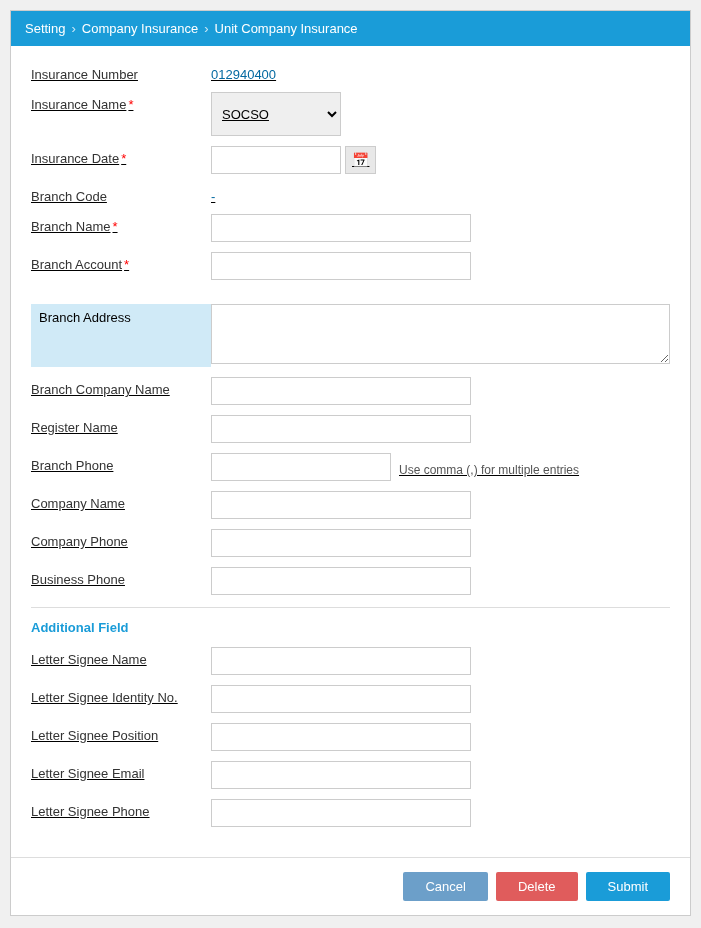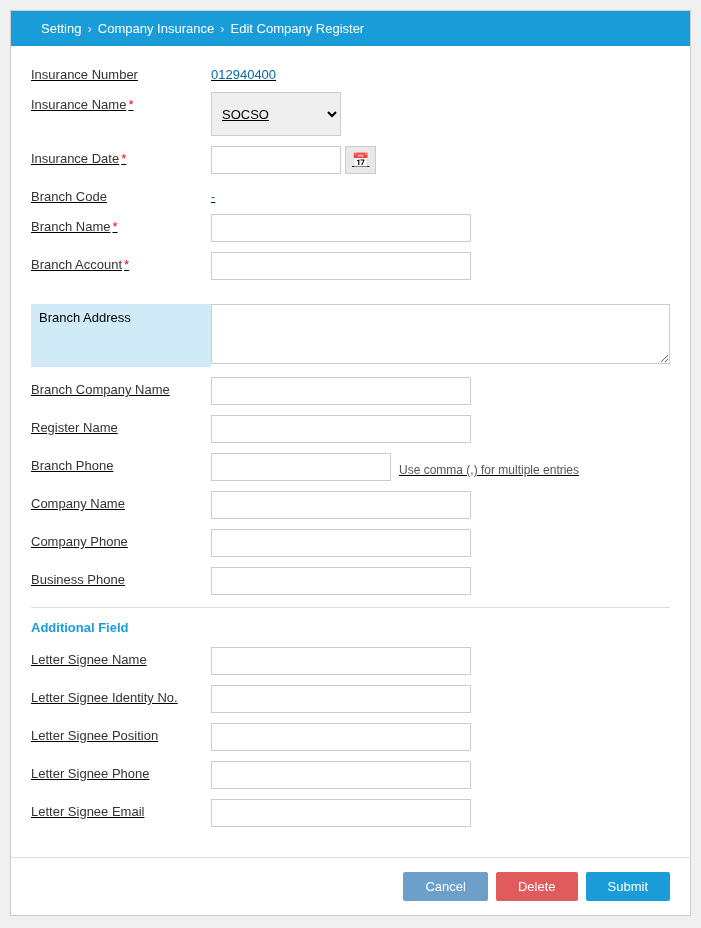--- a/index.html
+++ b/index.html
@@ -1,18 +1,18 @@
 <!DOCTYPE html>
 <html><head>
   <meta charset="utf-8">
   <style>
     * { box-sizing: border-box; margin: 0; padding: 0; }
     body { font-family: Arial, sans-serif; font-size: 13px; background: #f0f0f0; display: flex; justify-content: center; align-items: flex-start; padding: 10px; }
     .container { width: 701px; background: #fff; border: 1px solid #ccc; }
-    .header { background: #1a9cd8; color: #fff; padding: 10px 30px; font-size: 13px; display: flex; align-items: center; gap: 4px; }
+    .header { background: #1a9cd8; color: #fff; padding: 10px 14px; font-size: 13px; display: flex; align-items: center; gap: 4px; }
     .header span { color: #fff; }
     .header .sep { color: #cce8f7; margin: 0 2px; }
     .content { padding: 16px 20px 10px 20px; }
     .form-row { display: flex; align-items: flex-start; margin-bottom: 10px; text-decoration: underline; }
     .form-label { width: 180px; min-width: 180px; padding-top: 5px; color: #333; font-size: 13px; }
     .form-label .required { color: red; margin-left: 2px; }
     .form-control { flex: 1; }
     input[type="text"] { width: 100%; border: 1px solid #ccc; padding: 4px 6px; font-size: 13px; height: 28px; outline: none; background: #fff; }
     textarea { width: 100%; border: 1px solid #ccc; padding: 4px 6px; font-size: 13px; resize: vertical; outline: none; background: #fff; }
     .select-wrapper { display: flex; align-items: center; }
@@ -36,21 +36,21 @@
 </head>
 <body>
 
 <div class="container">
 
   <div class="header">
     <span>Setting</span>
     <span class="sep">›</span>
     <span>Company Insurance</span>
     <span class="sep">›</span>
-    <span>Edit Company Register</span>
+    <span>Unit Company Insurance</span>
   </div>
 
   <div class="content">
 
     <div class="form-row">
       <div class="form-label">Insurance Number</div>
       <div class="form-control static-value">012940400</div>
     </div>
 
     <div class="form-row">
@@ -171,28 +171,28 @@
     </div>
 
     <div class="form-row">
       <div class="form-label">Letter Signee Position</div>
       <div class="form-control">
         <input type="text" style="max-width: 260px;">
       </div>
     </div>
 
     <div class="form-row">
+      <div class="form-label">Letter Signee Email</div>
+      <div class="form-control">
+        <input type="text" style="max-width: 260px;">
+      </div>
+    </div>
+
+    <div class="form-row">
       <div class="form-label">Letter Signee Phone</div>
-      <div class="form-control">
-        <input type="text" style="max-width: 260px;">
-      </div>
-    </div>
-
-    <div class="form-row">
-      <div class="form-label">Letter Signee Email</div>
       <div class="form-control">
         <input type="text" style="max-width: 260px;">
       </div>
     </div>
 
   </div>
 
   <div class="footer">
     <button class="btn btn-cancel">Cancel</button>
     <button class="btn btn-delete">Delete</button>

